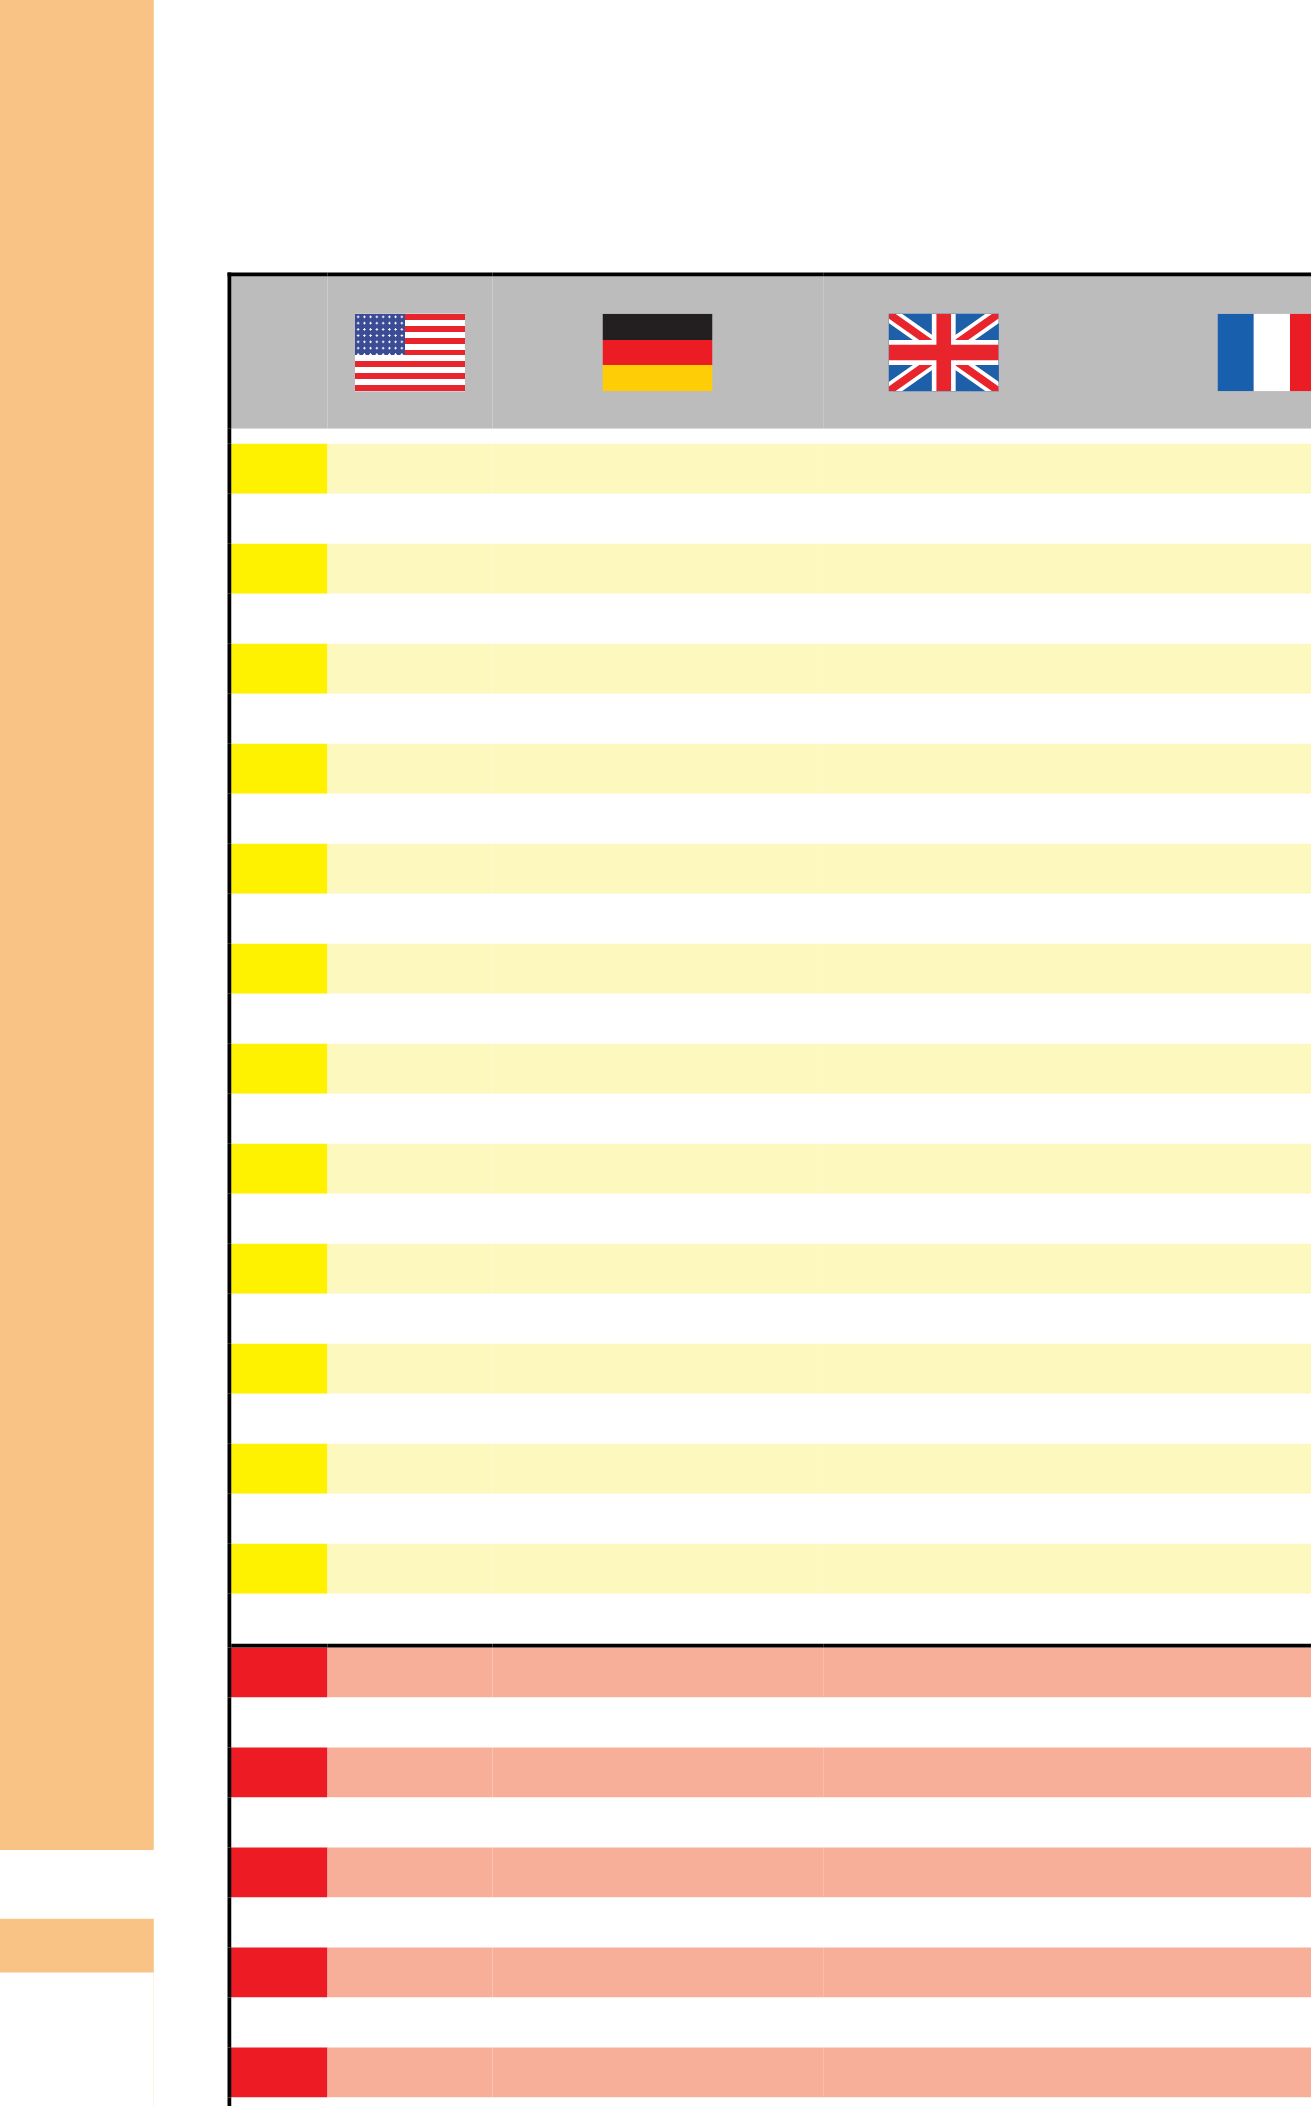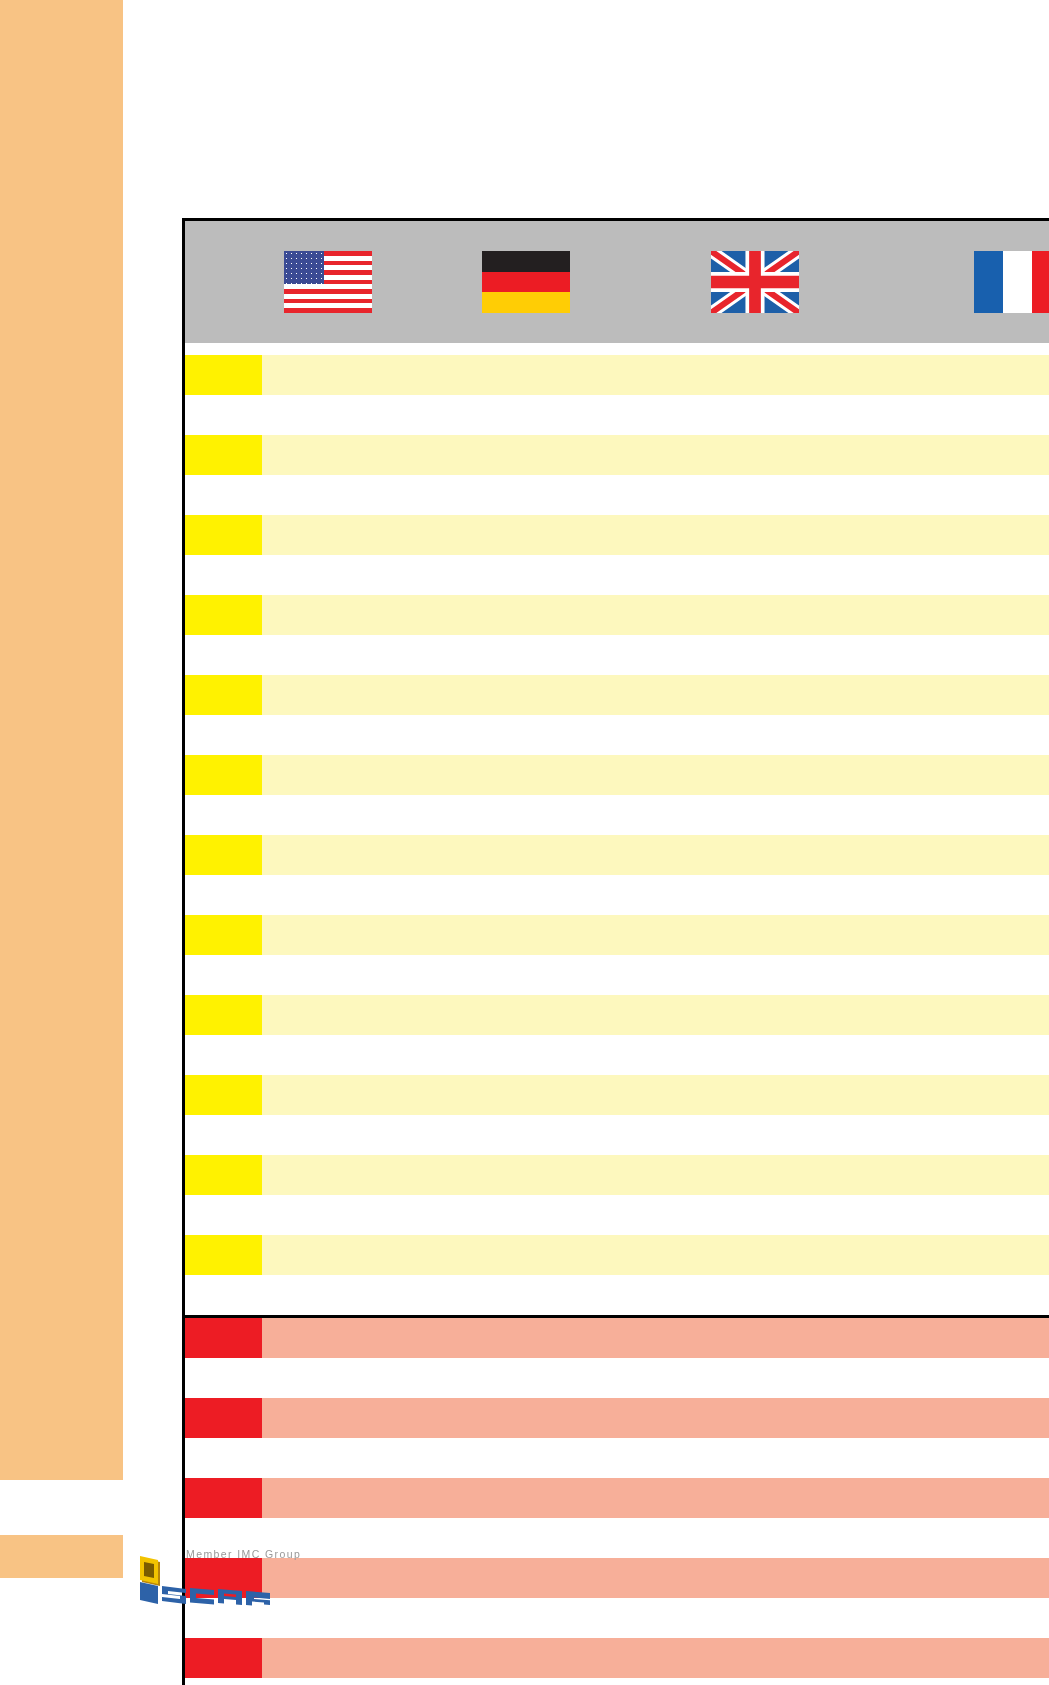--- a/index.html
+++ b/index.html
@@ -522,35 +522,14 @@
           <td class="idx"></td>
           <td class="body v-rule-l"></td>
           <td class="body v-rule-l"></td>
           <td class="body v-rule-l"></td>
           <td class="body v-rule-l"></td>
         </tr>
       </tbody>
 
   </table>
 
-  <div class="logo-wrap">
-    <div class="logo-member">Member IMC Group</div>
-    <div class="logo-mark">
-      <svg viewBox="0 0 150 50" width="150" height="50" aria-hidden="true">
-
-        <polygon points="12,2 30,6 30,30 12,26" fill="#b8860b"></polygon>
-        <polygon points="10,0 28,4 28,28 10,24" fill="#f2c300"></polygon>
-        <polygon points="14,6 24,8 24,22 14,20" fill="#7a5c00"></polygon>
-
-        <polygon points="10,26 28,30 28,48 10,44" fill="#2d62a8"></polygon>
-
-        <path d="M32,30 L56,33 L56,37 L38,35 L38,38 L56,40 L56,48 L32,45 L32,41 L50,43 L50,40 L32,38 Z" fill="#2d62a8"></path>
-
-        <path d="M60,32 L84,34 L84,39 L66,37.5 L66,42 L84,43.5 L84,48.5 L60,46.5 Z" fill="#2d62a8"></path>
-
-        <path d="M88,33 L112,35 L112,49 L106,48.5 L106,44 L94,43 L94,47.5 L88,47 Z M94,37.5 L94,40 L106,41 L106,38.5 Z" fill="#2d62a8"></path>
-
-        <path d="M116,35 L140,37 L140,43 L124,41.6 L124,43 L140,44.3 L140,49 L134,48.6 L134,46.5 L122,45.5 L122,49.5 L116,49 Z" fill="#2d62a8"></path>
-      </svg>
-    </div>
-  </div>
 
 </div>
 
 </body></html>

